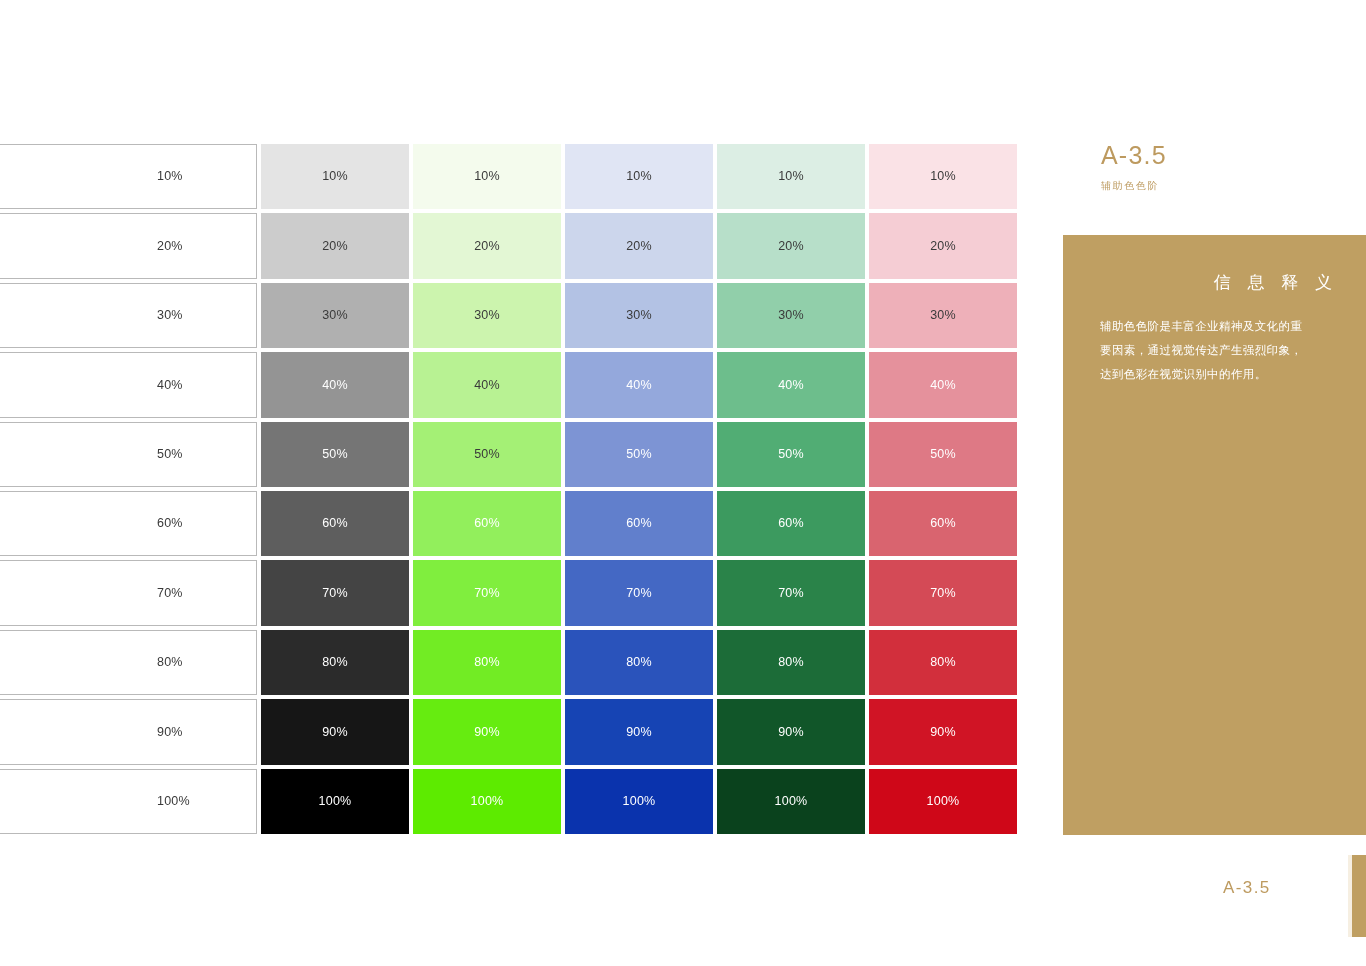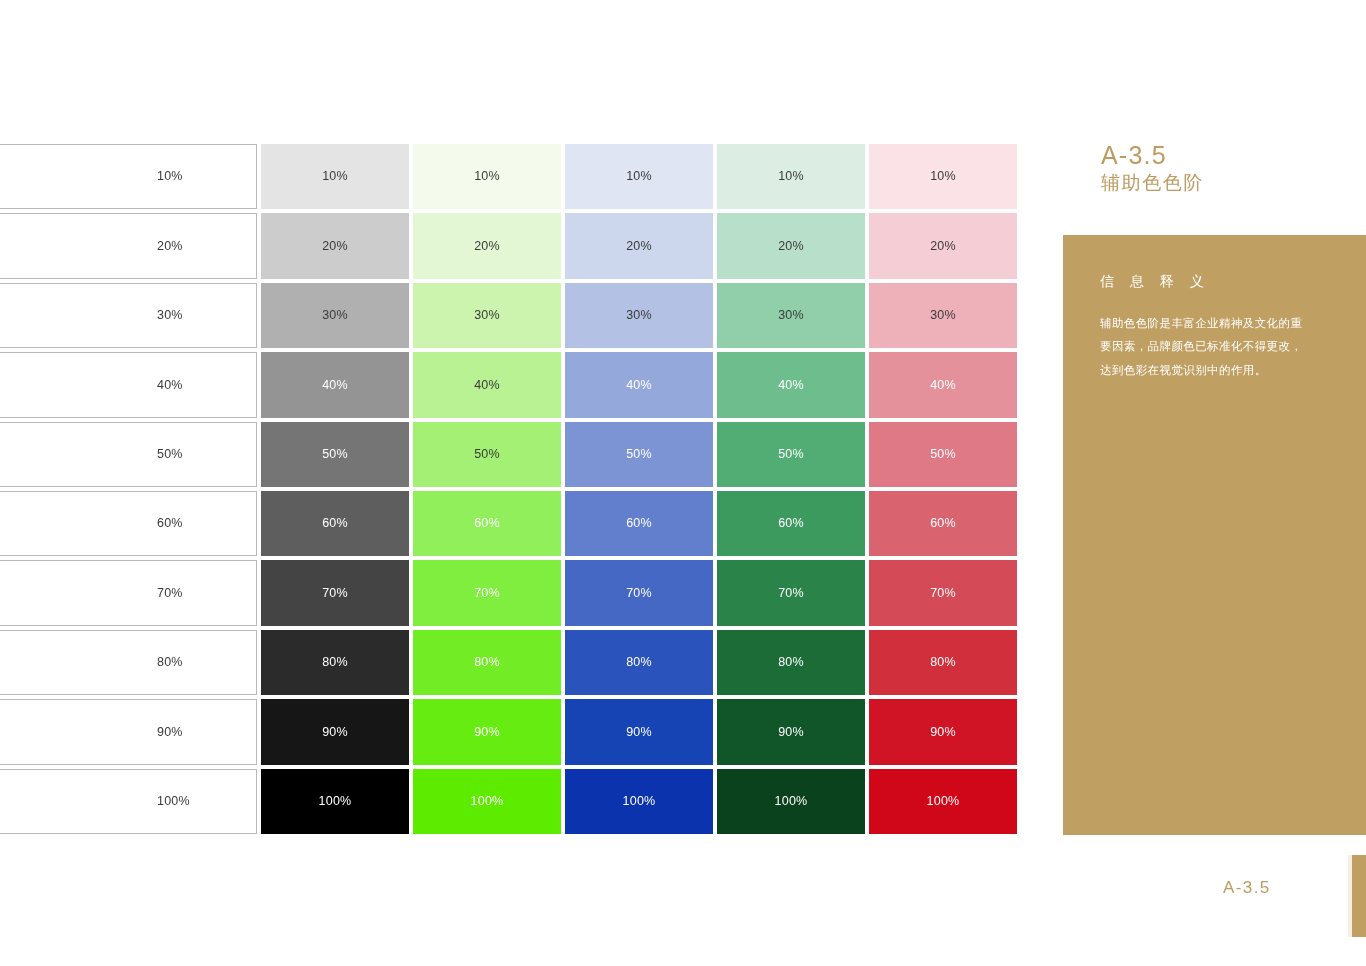--- a/index.html
+++ b/index.html
@@ -64,43 +64,45 @@
     top: 140px;
     width: 265px;
   }
   #info-head .code {
     font-size: 25px;
     color: #bd9a5f;
     letter-spacing: 1.2px;
     line-height: 1.25;
   }
   #info-head .subtitle {
-    font-size: 19px;
+    margin-top: 8px;
+    font-size: 10px;
     color: #bd9a5f;
     letter-spacing: 1.6px;
     line-height: 1.3;
   }
 
   #info-panel {
     position: absolute;
     left: 1063px;
     top: 235px;
     width: 303px;
     height: 600px;
     background: #bf9f62;
     padding: 38px 28px 0 37px;
   }
   .panel-block { margin-bottom: 0; }
   .panel-block + .panel-block { margin-top: 58px; }
   .panel-heading {
-    font-size: 14px;
+    font-size: 17px;
     color: #ffffff;
     letter-spacing: 6px;
     line-height: 1.2;
     margin-bottom: 22px;
+    text-align: right;
   }
   .panel-body {
     font-size: 11.5px;
     color: #ffffff;
     line-height: 2.05;
     letter-spacing: 0.4px;
     max-width: 214px;
   }
 
   
@@ -330,21 +332,21 @@
     </div>
 
   <div id="info-head">
     <div class="code">A-3.5</div>
     <div class="subtitle">辅助色色阶</div>
   </div>
 
   <div id="info-panel">
     <div class="panel-block">
       <div class="panel-heading">信 息 释 义</div>
-      <div class="panel-body">辅助色色阶是丰富企业精神及文化的重要因素，品牌颜色已标准化不得更改，达到色彩在视觉识别中的作用。</div>
+      <div class="panel-body">辅助色色阶是丰富企业精神及文化的重要因素，通过视觉传达产生强烈印象，达到色彩在视觉识别中的作用。</div>
     </div>
   </div>
 
   <div id="footer-code">A-3.5</div>
   <div id="edge-tab-trim"></div>
   <div id="edge-tab"></div>
 
 </div>
 
 </body></html>

